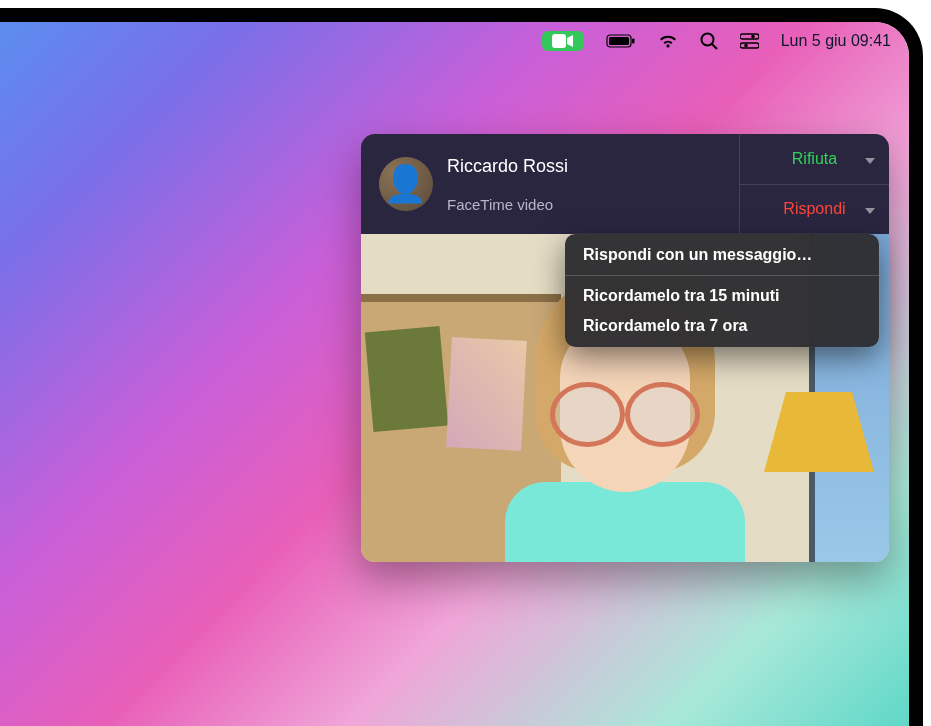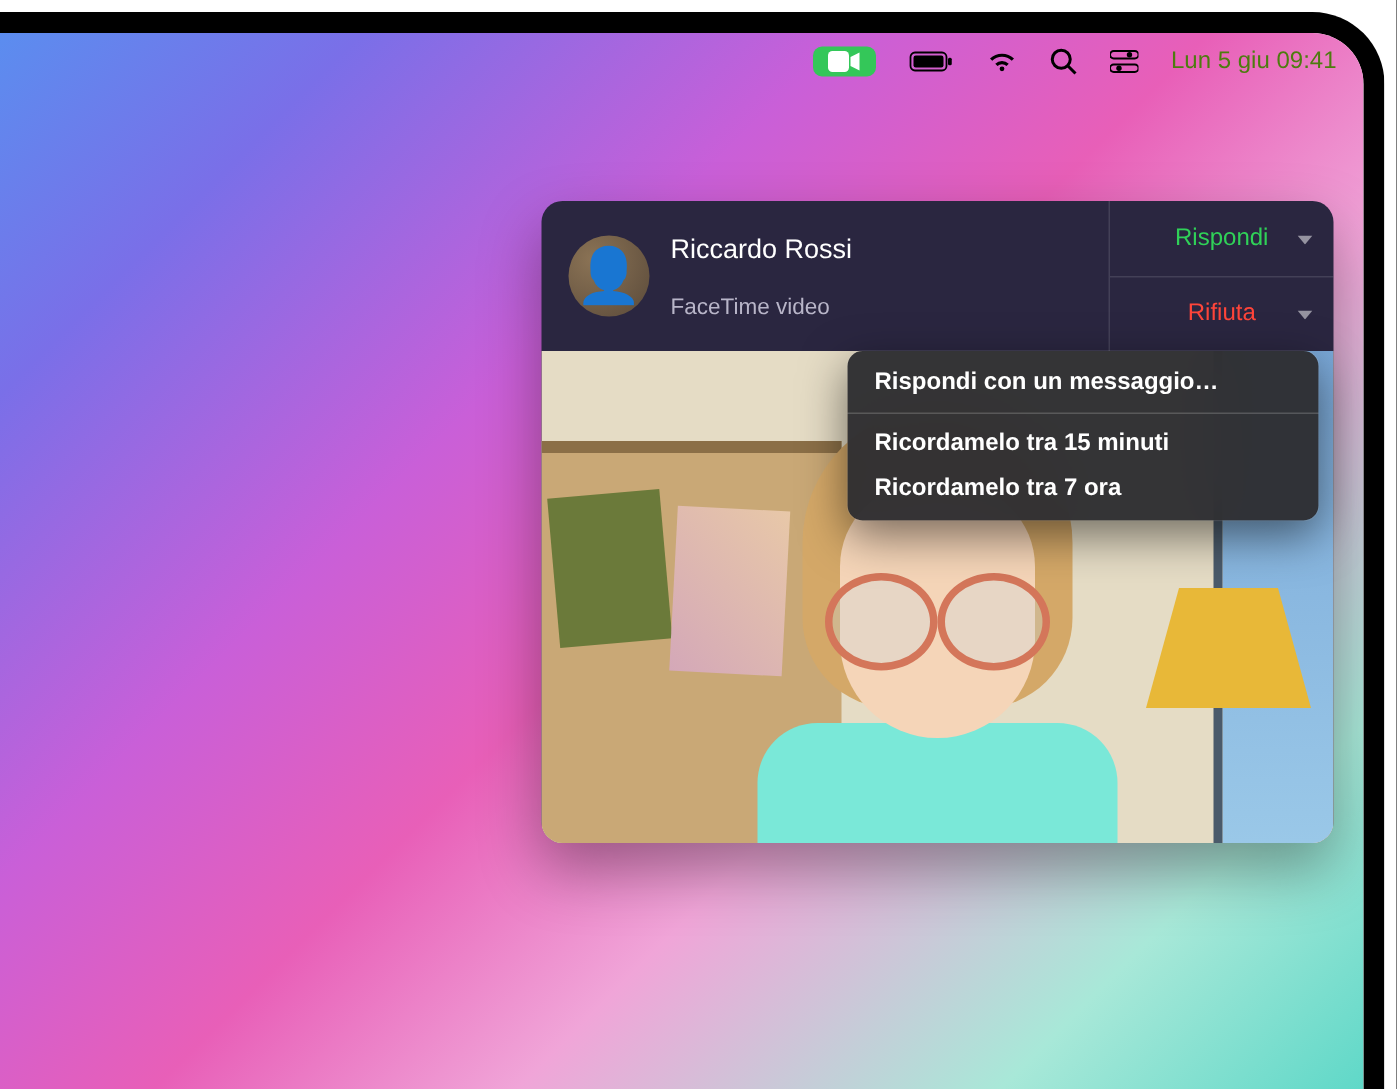--- a/index.html
+++ b/index.html
@@ -42,21 +42,21 @@
       position: absolute;
       top: 0;
       left: 0;
       right: 0;
       height: 38px;
       display: flex;
       justify-content: flex-end;
       align-items: center;
       padding: 0 18px;
       gap: 22px;
-      color: #4d7c0f;
+      color: #0f172a;
     }
     .facetime-status {
       background: #34c759;
       border-radius: 6px;
       padding: 3px 10px;
       display: flex;
       align-items: center;
       justify-content: center;
     }
     .facetime-status svg {
@@ -345,29 +345,29 @@
     <div class="notification-header">
       <div class="caller-section">
         <div class="avatar"></div>
         <div class="caller-info">
           <div class="caller-name">Riccardo Rossi</div>
           <div class="call-type">FaceTime video</div>
         </div>
       </div>
       <div class="action-buttons">
         <div class="action-button">
-          <span>Rispondi</span>
+          <span>Rifiuta</span>
           <span class="chevron">
             <svg width="10" height="6" viewBox="0 0 10 6">
                 <path d="M0 0 L5 6 L10 0 Z"></path>
               </svg>
           </span>
         </div>
         <div class="action-button">
-          <span>Rifiuta</span>
+          <span>Rispondi</span>
           <span class="chevron">
             <svg width="10" height="6" viewBox="0 0 10 6">
                 <path d="M0 0 L5 6 L10 0 Z"></path>
               </svg>
           </span>
         </div>
       </div>
     </div>
     <div class="video-preview">
       <div class="video-bg-wall"></div>

